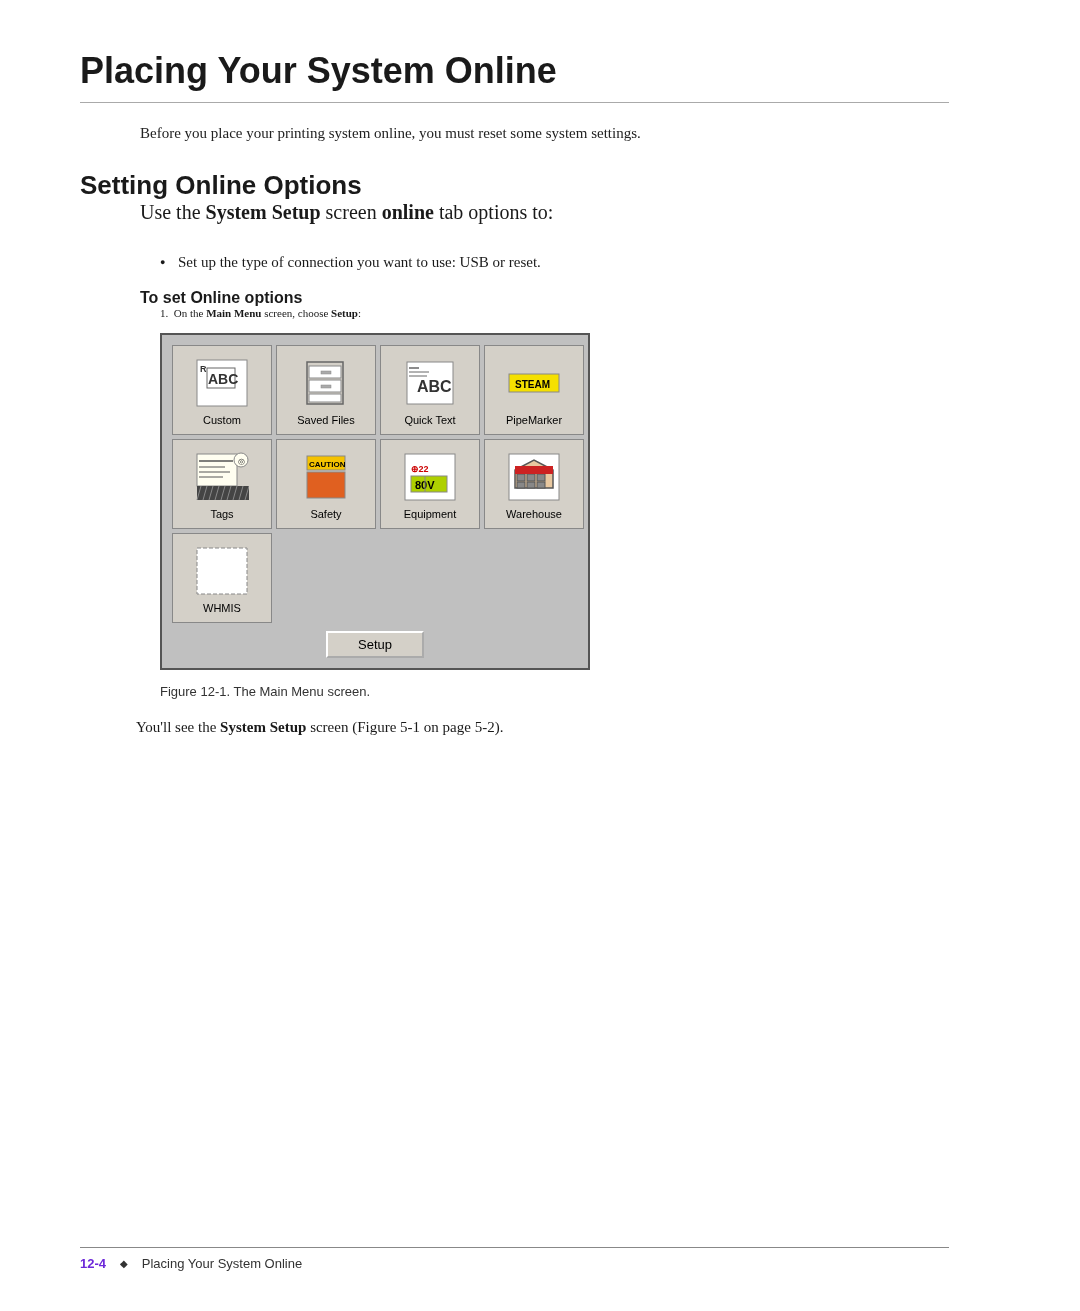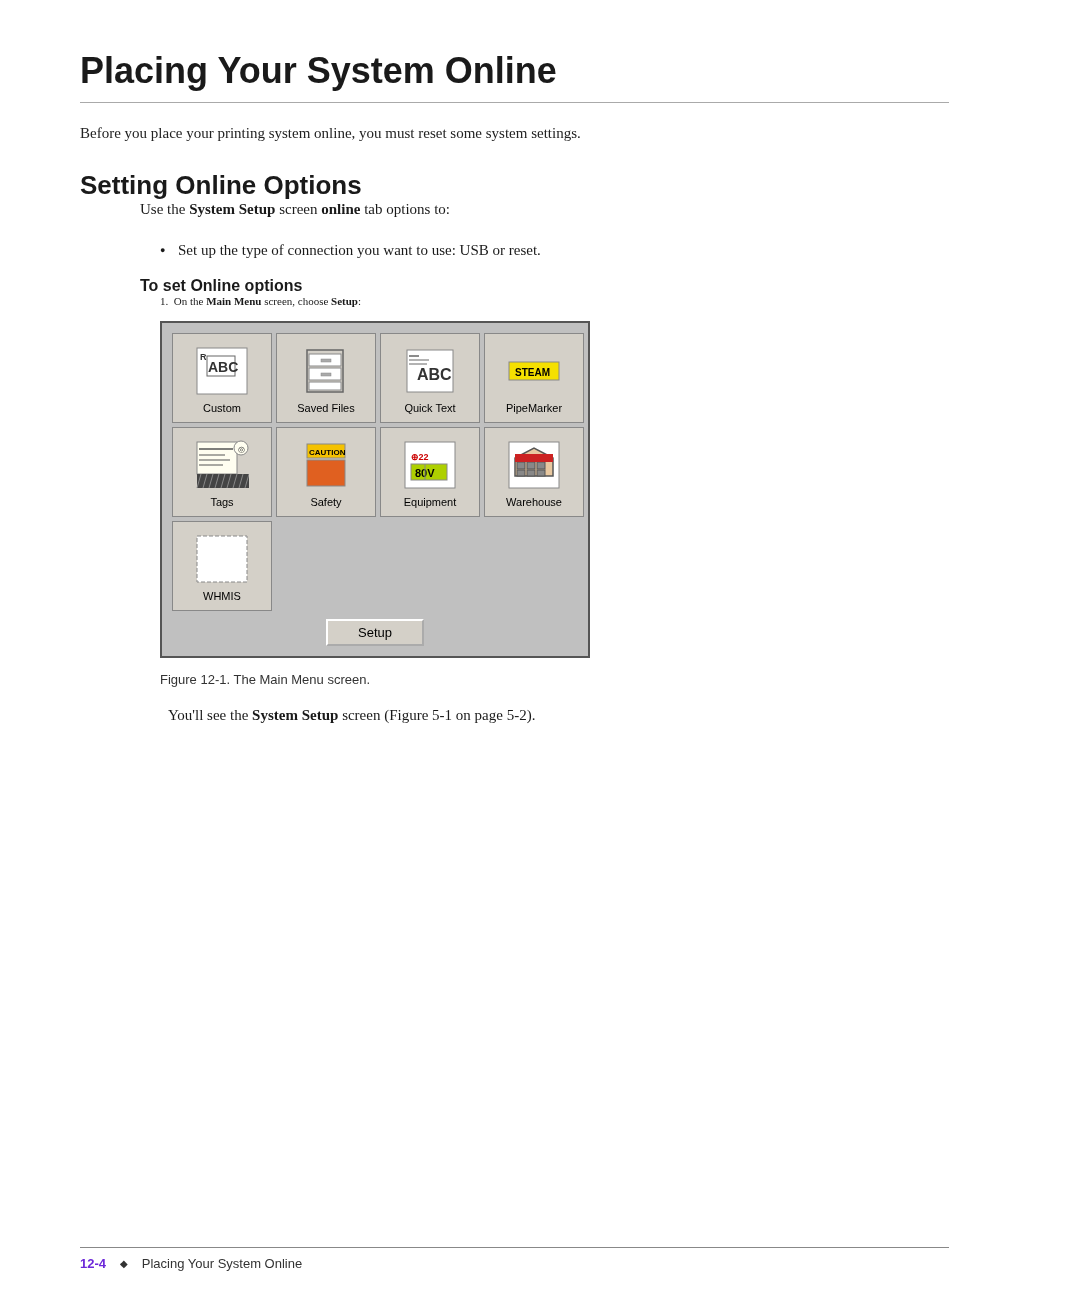--- a/index.html
+++ b/index.html
@@ -27,34 +27,35 @@
       font-weight: bold;
       font-family: Arial, Helvetica, sans-serif;
       color: #1a1a1a;
       border-bottom: 1.5px solid #aaaaaa;
       padding-bottom: 10px;
       margin-bottom: 22px;
     }
 
     .intro-text {
       font-size: 15px;
+      margin-left: 60px;
       margin-bottom: 28px;
       color: #222;
     }
 
     .section-title {
       font-size: 26px;
       font-weight: bold;
       font-family: Liberation Sans, sans-serif;
     }
 
     .use-text {
       margin-left: 60px;
-      margin-bottom: 24px;
-      font-size: 15px;
+      margin-bottom: 30px;
+      font-size: 20px;
     }
 
     .bullet-list {
       margin-left: 80px;
       margin-bottom: 18px;
     }
 
     .bullet-item {
       list-style: none;
       font-size: 15px;
@@ -158,21 +159,21 @@
     .figure-caption {
       font-family: Arial, Helvetica, sans-serif;
       font-size: 13px;
       color: #333;
       margin-left: 80px;
       margin-bottom: 20px;
       width: 430px;
     }
 
     .conclusion-text {
-      margin-left: 88px;
+      margin-left: 56px;
       font-size: 15px;
       margin-bottom: 30px;
     }
 
     
     .page-footer {
       position: absolute;
       bottom: 40px;
       left: 80px;
       right: 80px;

